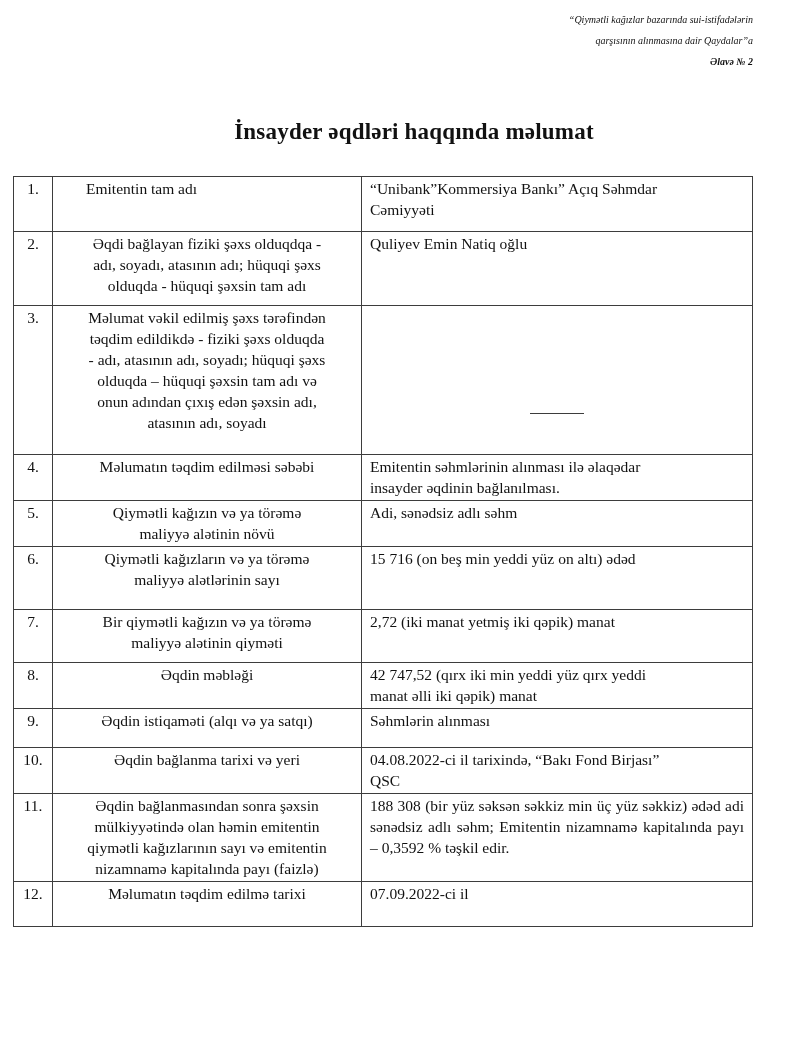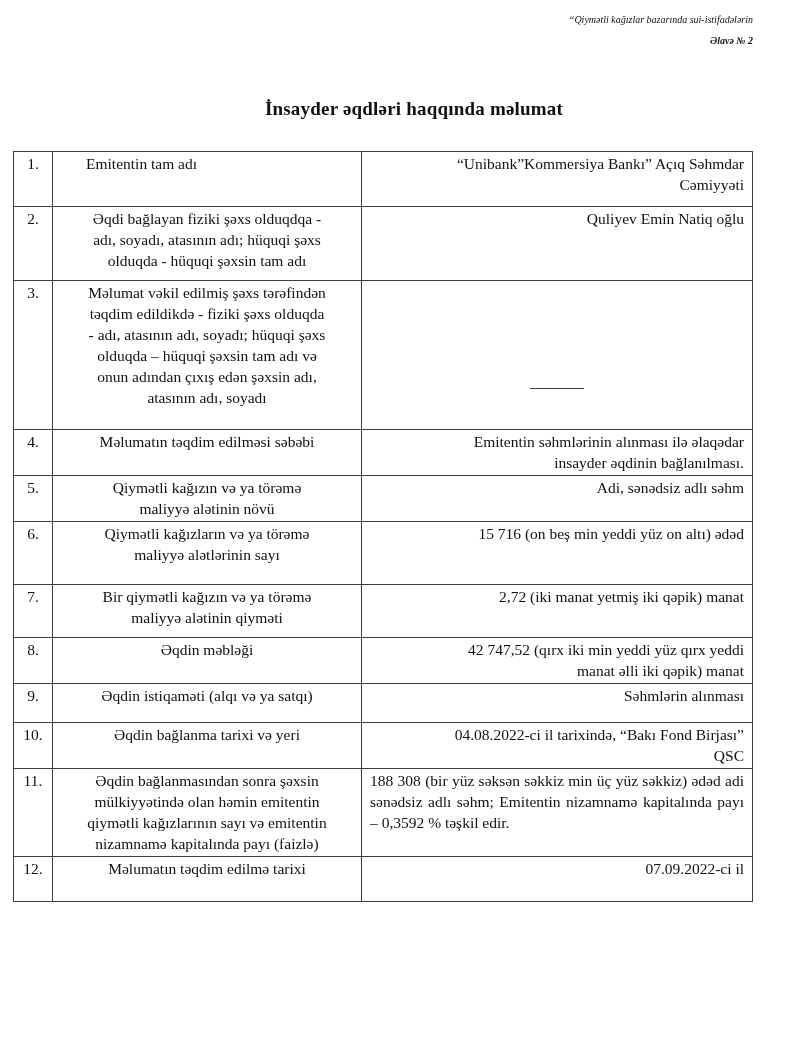--- a/index.html
+++ b/index.html
@@ -25,21 +25,21 @@
     font-size: 10px;
     line-height: 21px;
   }
   .header-note .appendix {
     font-weight: bold;
   }
   .doc-title {
     margin-top: 47px;
     text-align: center;
     font-weight: bold;
-    font-size: 19px;
+    font-size: 23px;
     letter-spacing: 0.2px;
     padding-left: 28px;
   }
   table.doc-table {
     border-collapse: collapse;
     table-layout: fixed;
     margin-top: 31px;
     margin-left: 13px;
     width: 739px;
   }
@@ -53,21 +53,21 @@
     overflow: hidden;
   }
   td.num {
     text-align: center;
     padding: 1px 2px;
   }
   td.label {
     text-align: center;
   }
   td.value {
-    text-align: right;
+    text-align: left;
   }
   tr.r1  td { height: 51px; }
   tr.r2  td { height: 70px; }
   tr.r3  td { height: 145px; }
   tr.r4  td { height: 40px; }
   tr.r5  td { height: 41px; }
   tr.r6  td { height: 59px; }
   tr.r7  td { height: 49px; }
   tr.r8  td { height: 40px; }
   tr.r9  td { height: 35px; }
@@ -90,20 +90,21 @@
     margin: 85px auto 0 auto;
   }
 </style>
 </head>
 <body>
 
 <div class="page">
 
   <div class="header-note">
     <div>“Qiymətli kağızlar bazarında sui-istifadələrin</div>
+    <div>qarşısının alınmasına dair Qaydalar”a</div>
     <div class="appendix">Əlavə № 2</div>
   </div>
 
   <div class="doc-title">İnsayder əqdləri haqqında məlumat</div>
 
   <table class="doc-table">
     <colgroup>
       <col style="width:39px">
       <col style="width:309px">
       <col style="width:391px">

